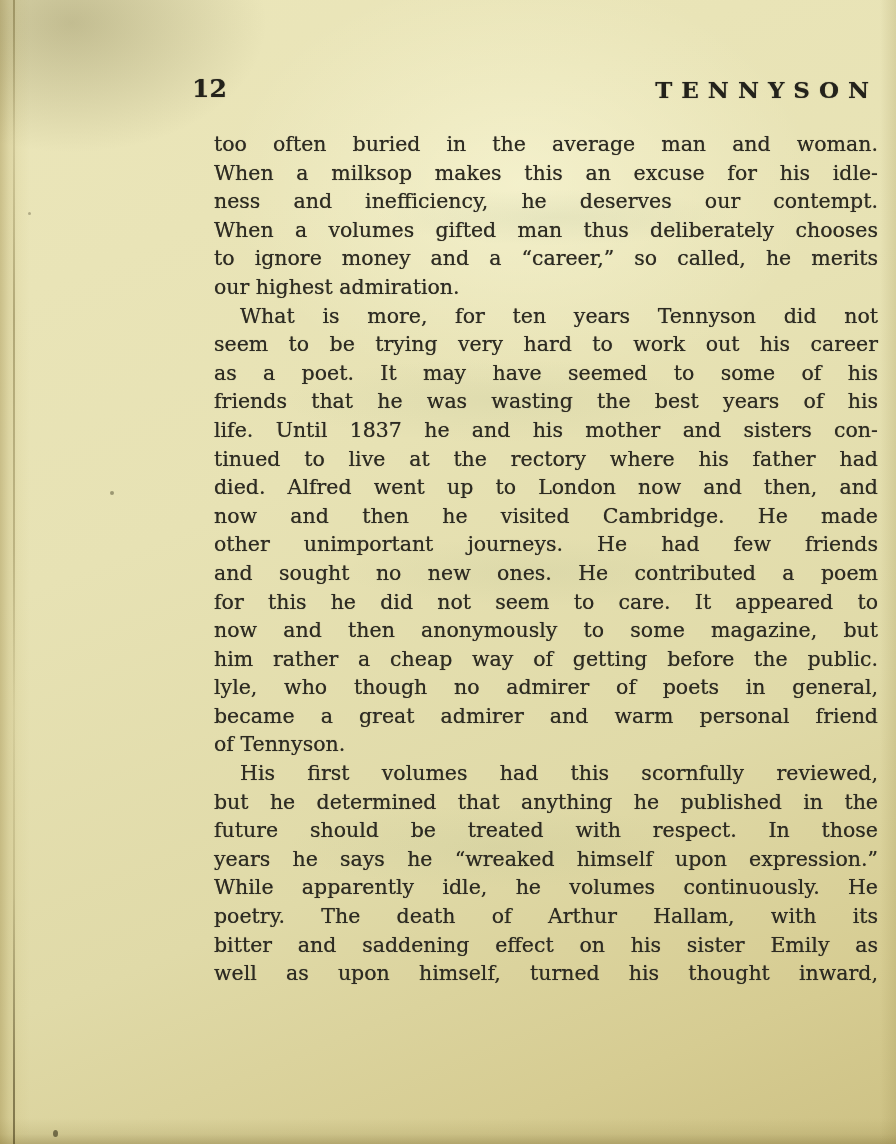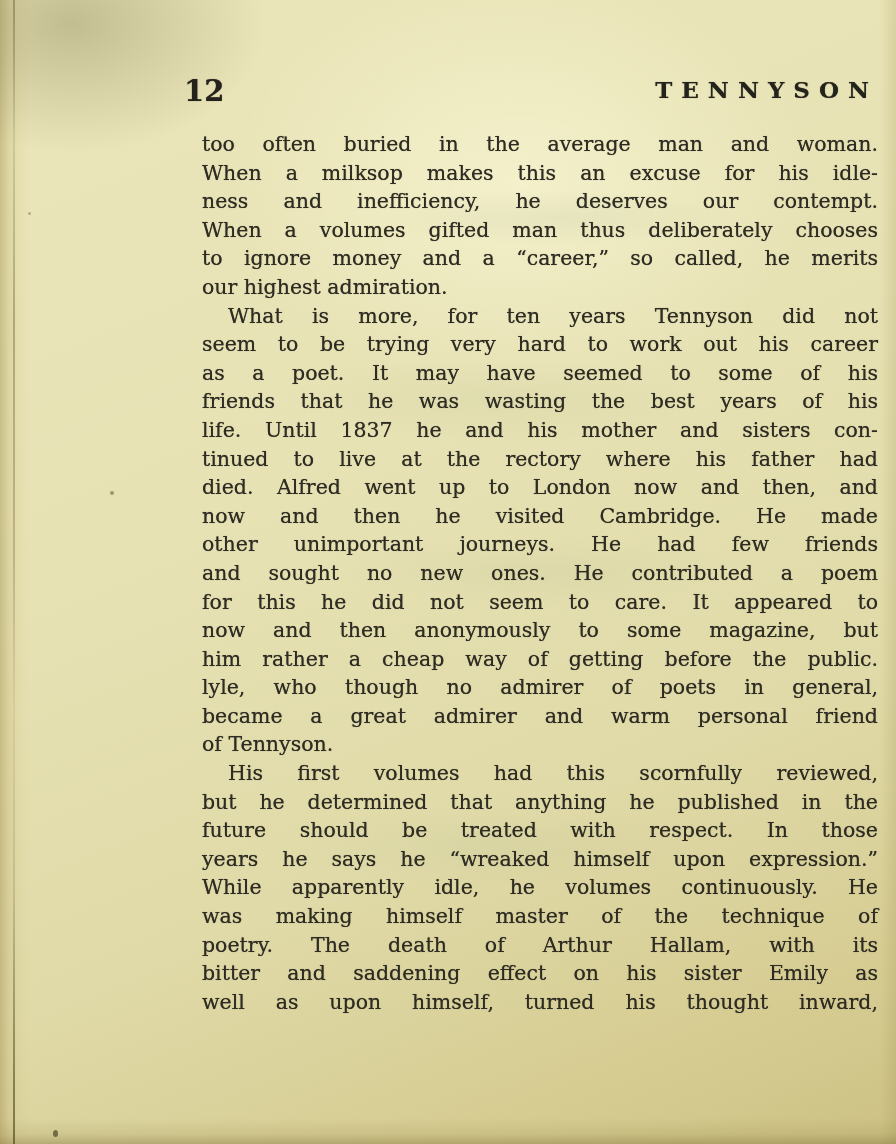--- a/index.html
+++ b/index.html
@@ -32,22 +32,22 @@
     position: absolute;
     left: 13px; top: 0; width: 2px; height: 100%;
     background: linear-gradient(180deg,
       rgba(105,92,42,0.45) 0%, rgba(105,92,42,0.15) 12%,
       rgba(105,92,42,0.40) 28%, rgba(105,92,42,0.30) 48%,
       rgba(105,92,42,0.08) 62%, rgba(105,92,42,0.20) 78%,
       rgba(70,60,25,0.55) 95%, rgba(70,60,25,0.6) 100%);
   }
   .page-number {
     position: absolute;
-    left: 184px; top: 74px;
-    font-size: 29px; font-weight: 700;
+    left: 192px; top: 74px;
+    font-size: 25px; font-weight: 700;
     color: #23221b;
     text-shadow: 0 0 1px rgba(35,34,27,0.6);
   }
   .running-head {
     position: absolute;
     left: 202px; top: 76px; width: 676px;
     text-align: right;
     font-size: 23px;
     font-weight: 600;
     letter-spacing: 9px;
@@ -59,20 +59,21 @@
     left: 202px; top: 130px; width: 676px;
     font-size: 20.5px;
     line-height: 28.6px;
     color: #2d2b22;
     text-shadow: 0 0 0.7px rgba(45,43,34,0.75);
   }
   .line {
     text-align: justify;
     text-align-last: justify;
     white-space: nowrap;
+    margin-left: 12px;
   }
   .line.last-left { text-align-last: left; }
   .line.indent { text-indent: 26px; }
   .speck {
     position: absolute;
     border-radius: 50%;
     background: rgba(60,54,30,0.8);
   }
   .speck-a { left: 110px; top: 491px; width: 4px; height: 4px; opacity: 0.55; }
   .speck-b { left: 53px;  top: 1130px; width: 5px; height: 7px; opacity: 0.7; background: rgba(50,45,22,0.85); }
@@ -114,21 +115,20 @@
         <div class="line">lyle, who though no admirer of poets in general,</div>
         <div class="line">became a great admirer and warm personal friend</div>
         <div class="line last-left">of Tennyson.</div>
       </div>
       <div>
         <div class="line indent">His first volumes had this scornfully reviewed,</div>
         <div class="line">but he determined that anything he published in the</div>
         <div class="line">future should be treated with respect. In those</div>
         <div class="line">years he says he “wreaked himself upon expression.”</div>
         <div class="line">While apparently idle, he volumes continuously. He</div>
-        <div class="line">was making himself master of the technique of</div>
         <div class="line">poetry. The death of Arthur Hallam, with its</div>
         <div class="line">bitter and saddening effect on his sister Emily as</div>
         <div class="line">well as upon himself, turned his thought inward,</div>
       </div>
     </div>
 
   <div class="speck speck-a"></div>
   <div class="speck speck-b"></div>
   <div class="speck speck-c"></div>
 </div>

